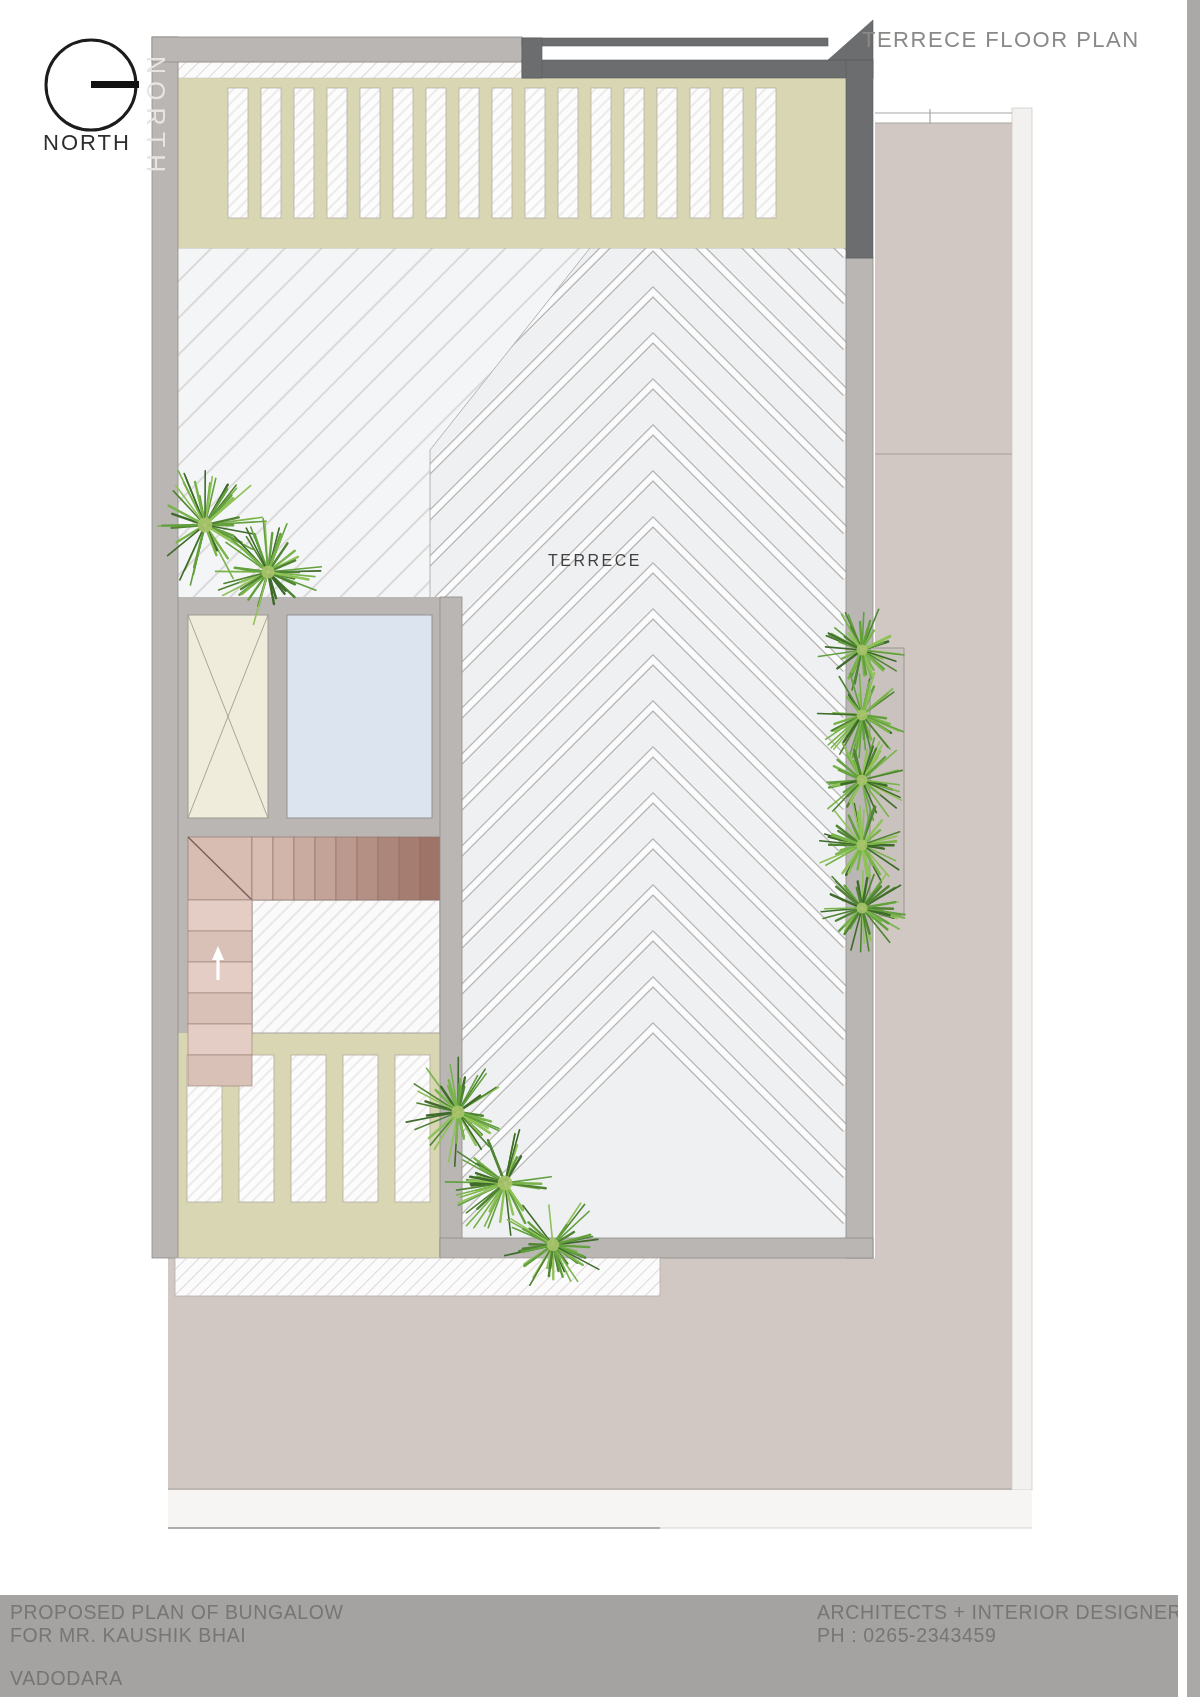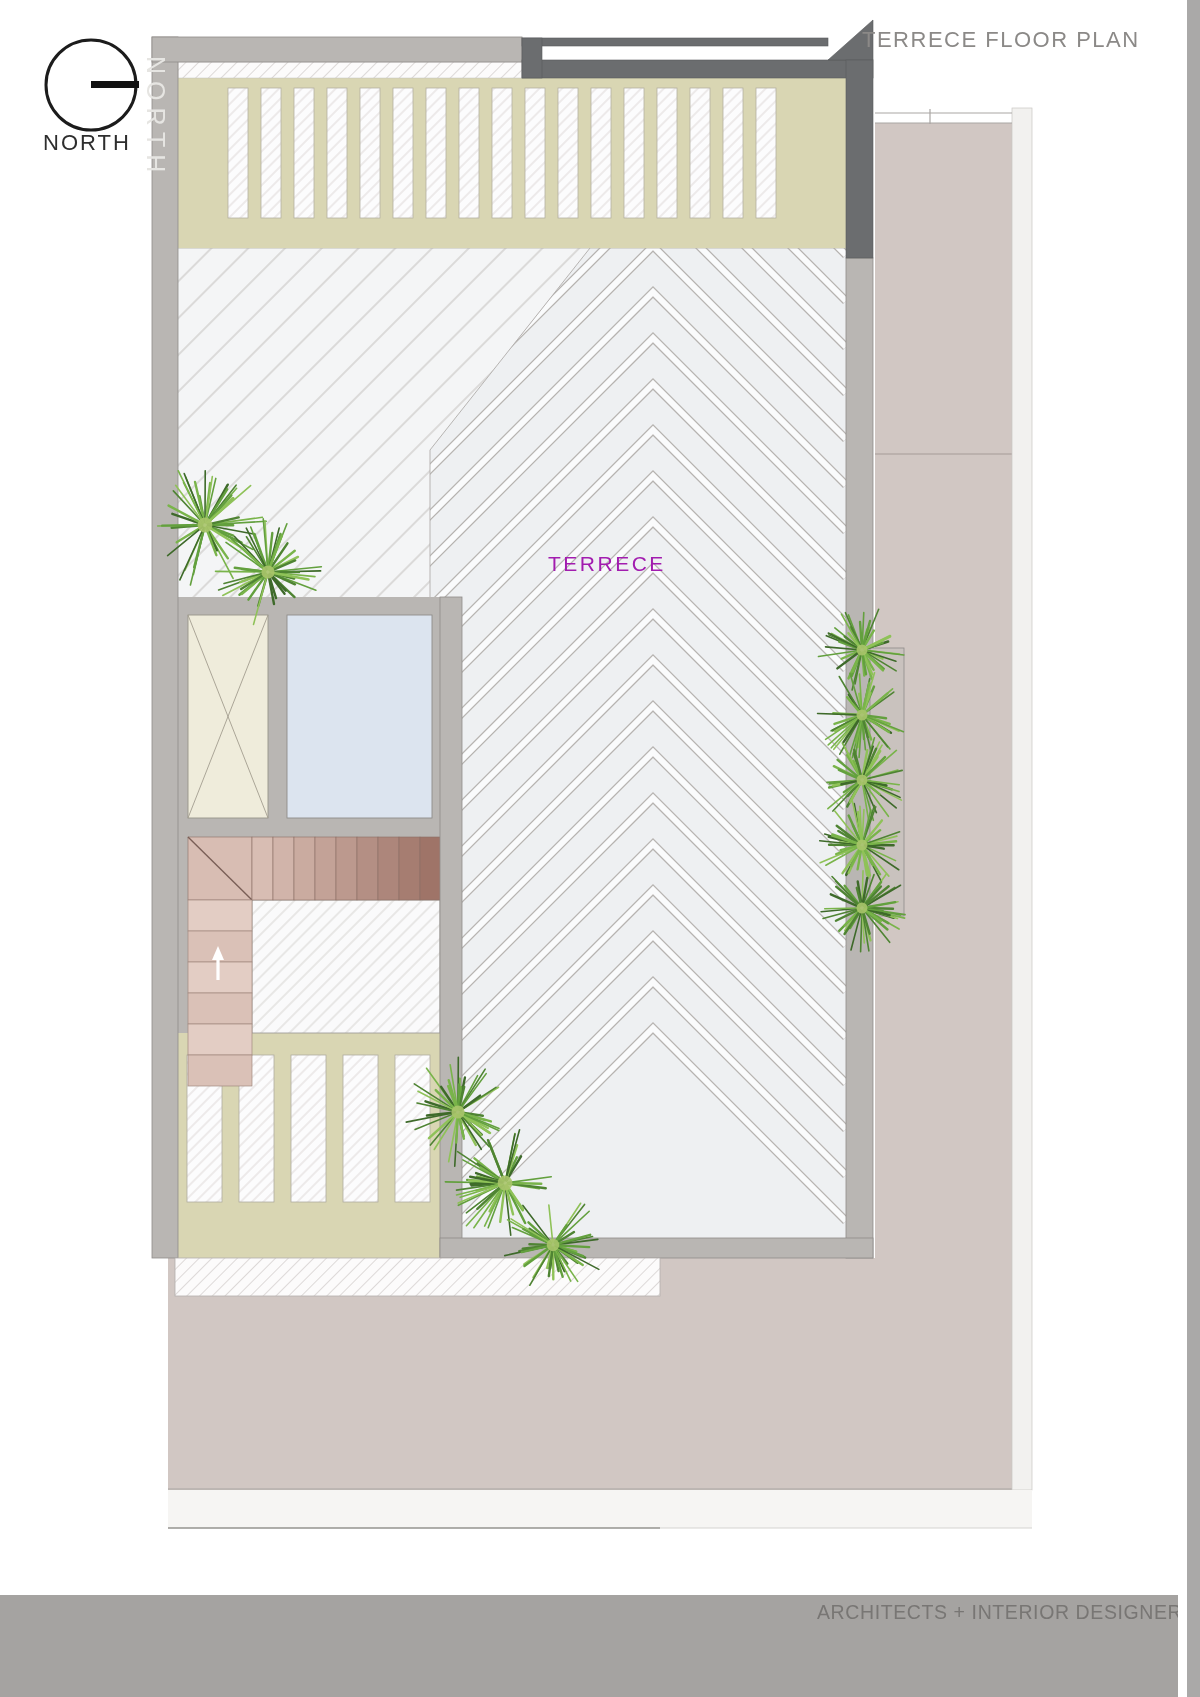--- a/index.html
+++ b/index.html
@@ -3,21 +3,21 @@
 <meta charset="utf-8">
 <style>
   html,body{margin:0;padding:0;background:#ffffff;}
   #canvas{position:relative;width:1200px;height:1697px;background:#ffffff;overflow:hidden;
           font-family:"Liberation Sans", sans-serif;}
   #plan-svg{position:absolute;left:0;top:0;}
   .txt{position:absolute;white-space:pre;}
   .sheet-title{left:862px;top:27px;font-size:22px;letter-spacing:1.5px;color:#8b8987;}
   .north-label{left:43px;top:130px;font-size:22px;letter-spacing:2px;color:#2e2e2e;}
   .north-watermark{left:141px;top:56px;writing-mode:vertical-rl;font-size:25px;letter-spacing:7px;color:#e6e5e2;}
-  .terrece-label{left:548px;top:552px;font-size:21px;letter-spacing:2.5px;color:#a21caf;}
+  .terrece-label{left:548px;top:552px;font-size:16px;letter-spacing:2.5px;color:#404040;}
   .titlebar{position:absolute;left:0;top:1595px;width:1200px;height:102px;background:#a5a3a1;}
   .tb-col{position:absolute;top:6px;font-size:19.5px;letter-spacing:.6px;line-height:23px;color:#787674;}
   .tb-col div{white-space:pre;}
   .tb-col .gap{height:20px;}
   .col1{left:10px;}
   .col2{left:485px;}
   .col3{left:817px;}
   .edge-white{position:absolute;left:1178px;top:0;width:9px;height:1697px;background:#ffffff;}
   .edge-gray{position:absolute;left:1187px;top:0;width:13px;height:1697px;background:#aaa9a8;}
 </style>
@@ -718,20 +718,27 @@
       <rect x="91" y="81" width="48" height="7" fill="#111111"></rect>
     </g>
   </svg>
 
   <div class="txt sheet-title">TERRECE FLOOR PLAN</div>
   <div class="txt north-watermark">NORTH</div>
   <div class="txt north-label">NORTH</div>
   <div class="txt terrece-label">TERRECE</div>
 
   <div class="titlebar">
+    <div class="tb-col col1">
+      <div>PROPOSED PLAN OF BUNGALOW</div>
+      <div>FOR MR. KAUSHIK BHAI</div>
+      <div class="gap"></div>
+      <div>VADODARA</div>
+    </div>
     <div class="tb-col col3">
       <div>ARCHITECTS + INTERIOR DESIGNERS</div>
+      <div>PH : 0265-2343459</div>
     </div>
   </div>
 
   <div class="edge-white"></div>
   <div class="edge-gray"></div>
 </div>
 
 </body></html>

